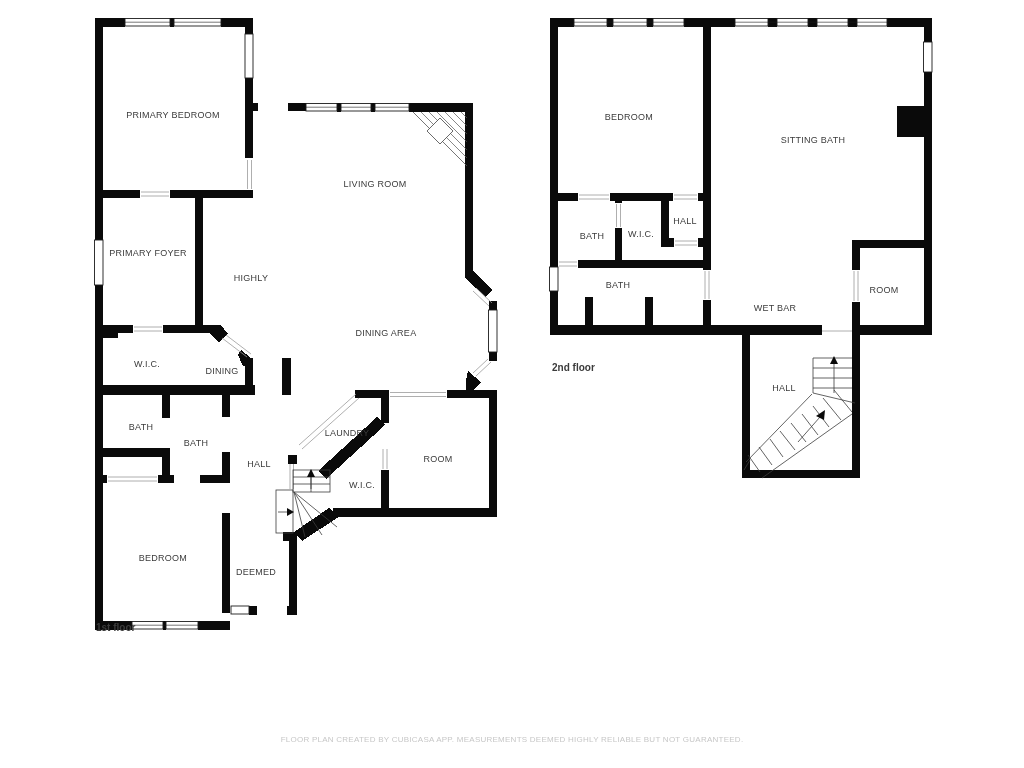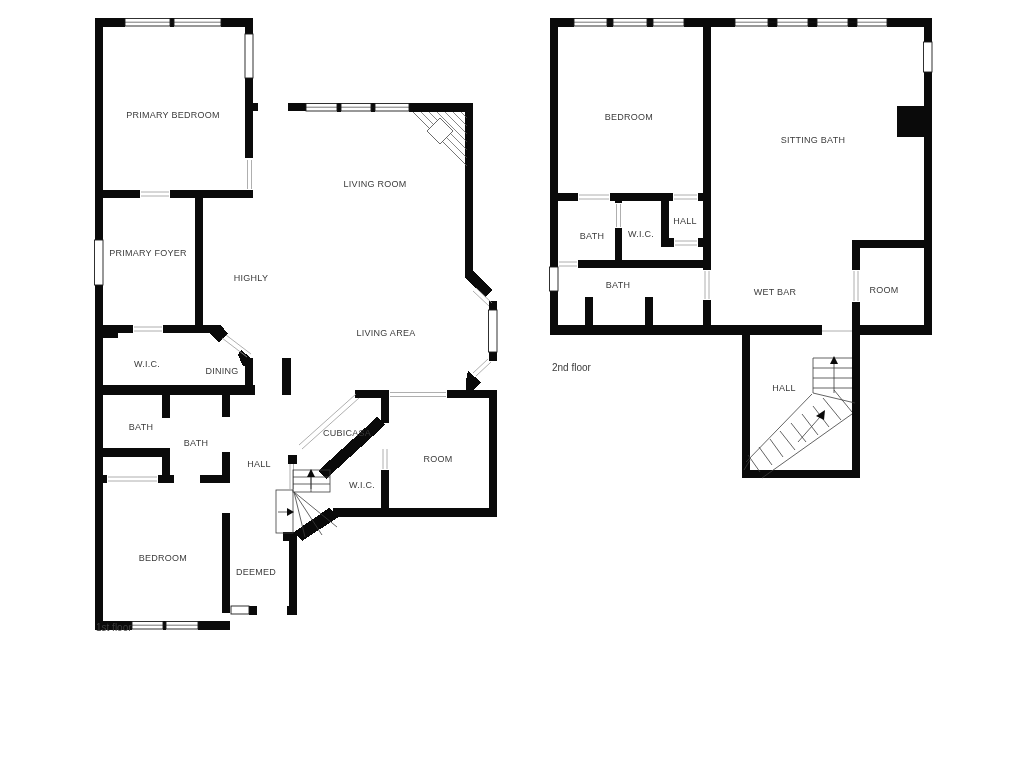--- a/index.html
+++ b/index.html
@@ -1,21 +1,21 @@
 <!DOCTYPE html>
 <html><head>
 <meta charset="utf-8">
 <style>
   html,body{margin:0;padding:0;background:#ffffff;}
   #plan{position:relative;width:1024px;height:768px;background:#ffffff;overflow:hidden;
         font-family:"Liberation Sans",sans-serif;border-radius:19px;}
   #plan svg{position:absolute;left:0;top:0;}
   .rl{position:absolute;transform:translate(-50%,-50%);font-size:9px;letter-spacing:.25px;
       color:#3b3b3b;white-space:nowrap;}
-  .fl{position:absolute;font-size:10px;color:#3b3b3b;white-space:nowrap;}
+  .fl{position:absolute;font-size:10px;color:#3b3b3b;white-space:nowrap;font-weight:bold;}
   .footer{position:absolute;left:0;top:735px;width:100%;text-align:center;font-size:8px;
       letter-spacing:.25px;color:#c7c7c7;}
   .wall{fill:#0a0a0a;}
   .win{fill:#ffffff;stroke:#1b1b1b;stroke-width:.9;}
   .winline{stroke:#1b1b1b;stroke-width:.6;}
   .thin{stroke:#3c3c3c;stroke-width:.8;fill:none;}
   .door{stroke:#9a9a9a;stroke-width:.8;fill:none;}
   .arrow{fill:#0a0a0a;}
   .hatch{stroke:#555;stroke-width:.7;fill:none;}
 </style>
@@ -288,38 +288,39 @@
       <line class="thin" x1="798" y1="442" x2="820" y2="417"></line>
       <polygon class="arrow" points="816,416 824,420 825,410"></polygon>
     </g>
   </g>
 </svg>
 
   <div class="rl" style="left:173px;top:115px">PRIMARY BEDROOM</div>
   <div class="rl" style="left:375px;top:184px">LIVING ROOM</div>
   <div class="rl" style="left:148px;top:253px">PRIMARY FOYER</div>
   <div class="rl" style="left:251px;top:278px">HIGHLY</div>
-  <div class="rl" style="left:386px;top:333px">LIVING AREA</div>
+  <div class="rl" style="left:386px;top:333px">DINING AREA</div>
   <div class="rl" style="left:147px;top:364px">W.I.C.</div>
   <div class="rl" style="left:222px;top:371px">DINING</div>
   <div class="rl" style="left:141px;top:427px">BATH</div>
   <div class="rl" style="left:196px;top:443px">BATH</div>
   <div class="rl" style="left:259px;top:464px">HALL</div>
-  <div class="rl" style="left:347px;top:433px">CUBICASA</div>
+  <div class="rl" style="left:347px;top:433px">LAUNDRY</div>
   <div class="rl" style="left:438px;top:459px">ROOM</div>
   <div class="rl" style="left:362px;top:485px">W.I.C.</div>
   <div class="rl" style="left:163px;top:558px">BEDROOM</div>
   <div class="rl" style="left:256px;top:572px">DEEMED</div>
 
   <div class="rl" style="left:629px;top:117px">BEDROOM</div>
   <div class="rl" style="left:813px;top:140px">SITTING BATH</div>
   <div class="rl" style="left:592px;top:236px">BATH</div>
   <div class="rl" style="left:641px;top:234px">W.I.C.</div>
   <div class="rl" style="left:685px;top:221px">HALL</div>
   <div class="rl" style="left:618px;top:285px">BATH</div>
-  <div class="rl" style="left:775px;top:292px">WET BAR</div>
+  <div class="rl" style="left:775px;top:308px">WET BAR</div>
   <div class="rl" style="left:884px;top:290px">ROOM</div>
   <div class="rl" style="left:784px;top:388px">HALL</div>
 
   <div class="fl" style="left:96px;top:622px">1st floor</div>
   <div class="fl" style="left:552px;top:362px">2nd floor</div>
 
+  <div class="footer">FLOOR PLAN CREATED BY CUBICASA APP. MEASUREMENTS DEEMED HIGHLY RELIABLE BUT NOT GUARANTEED.</div>
 </div>
 
 </body></html>

